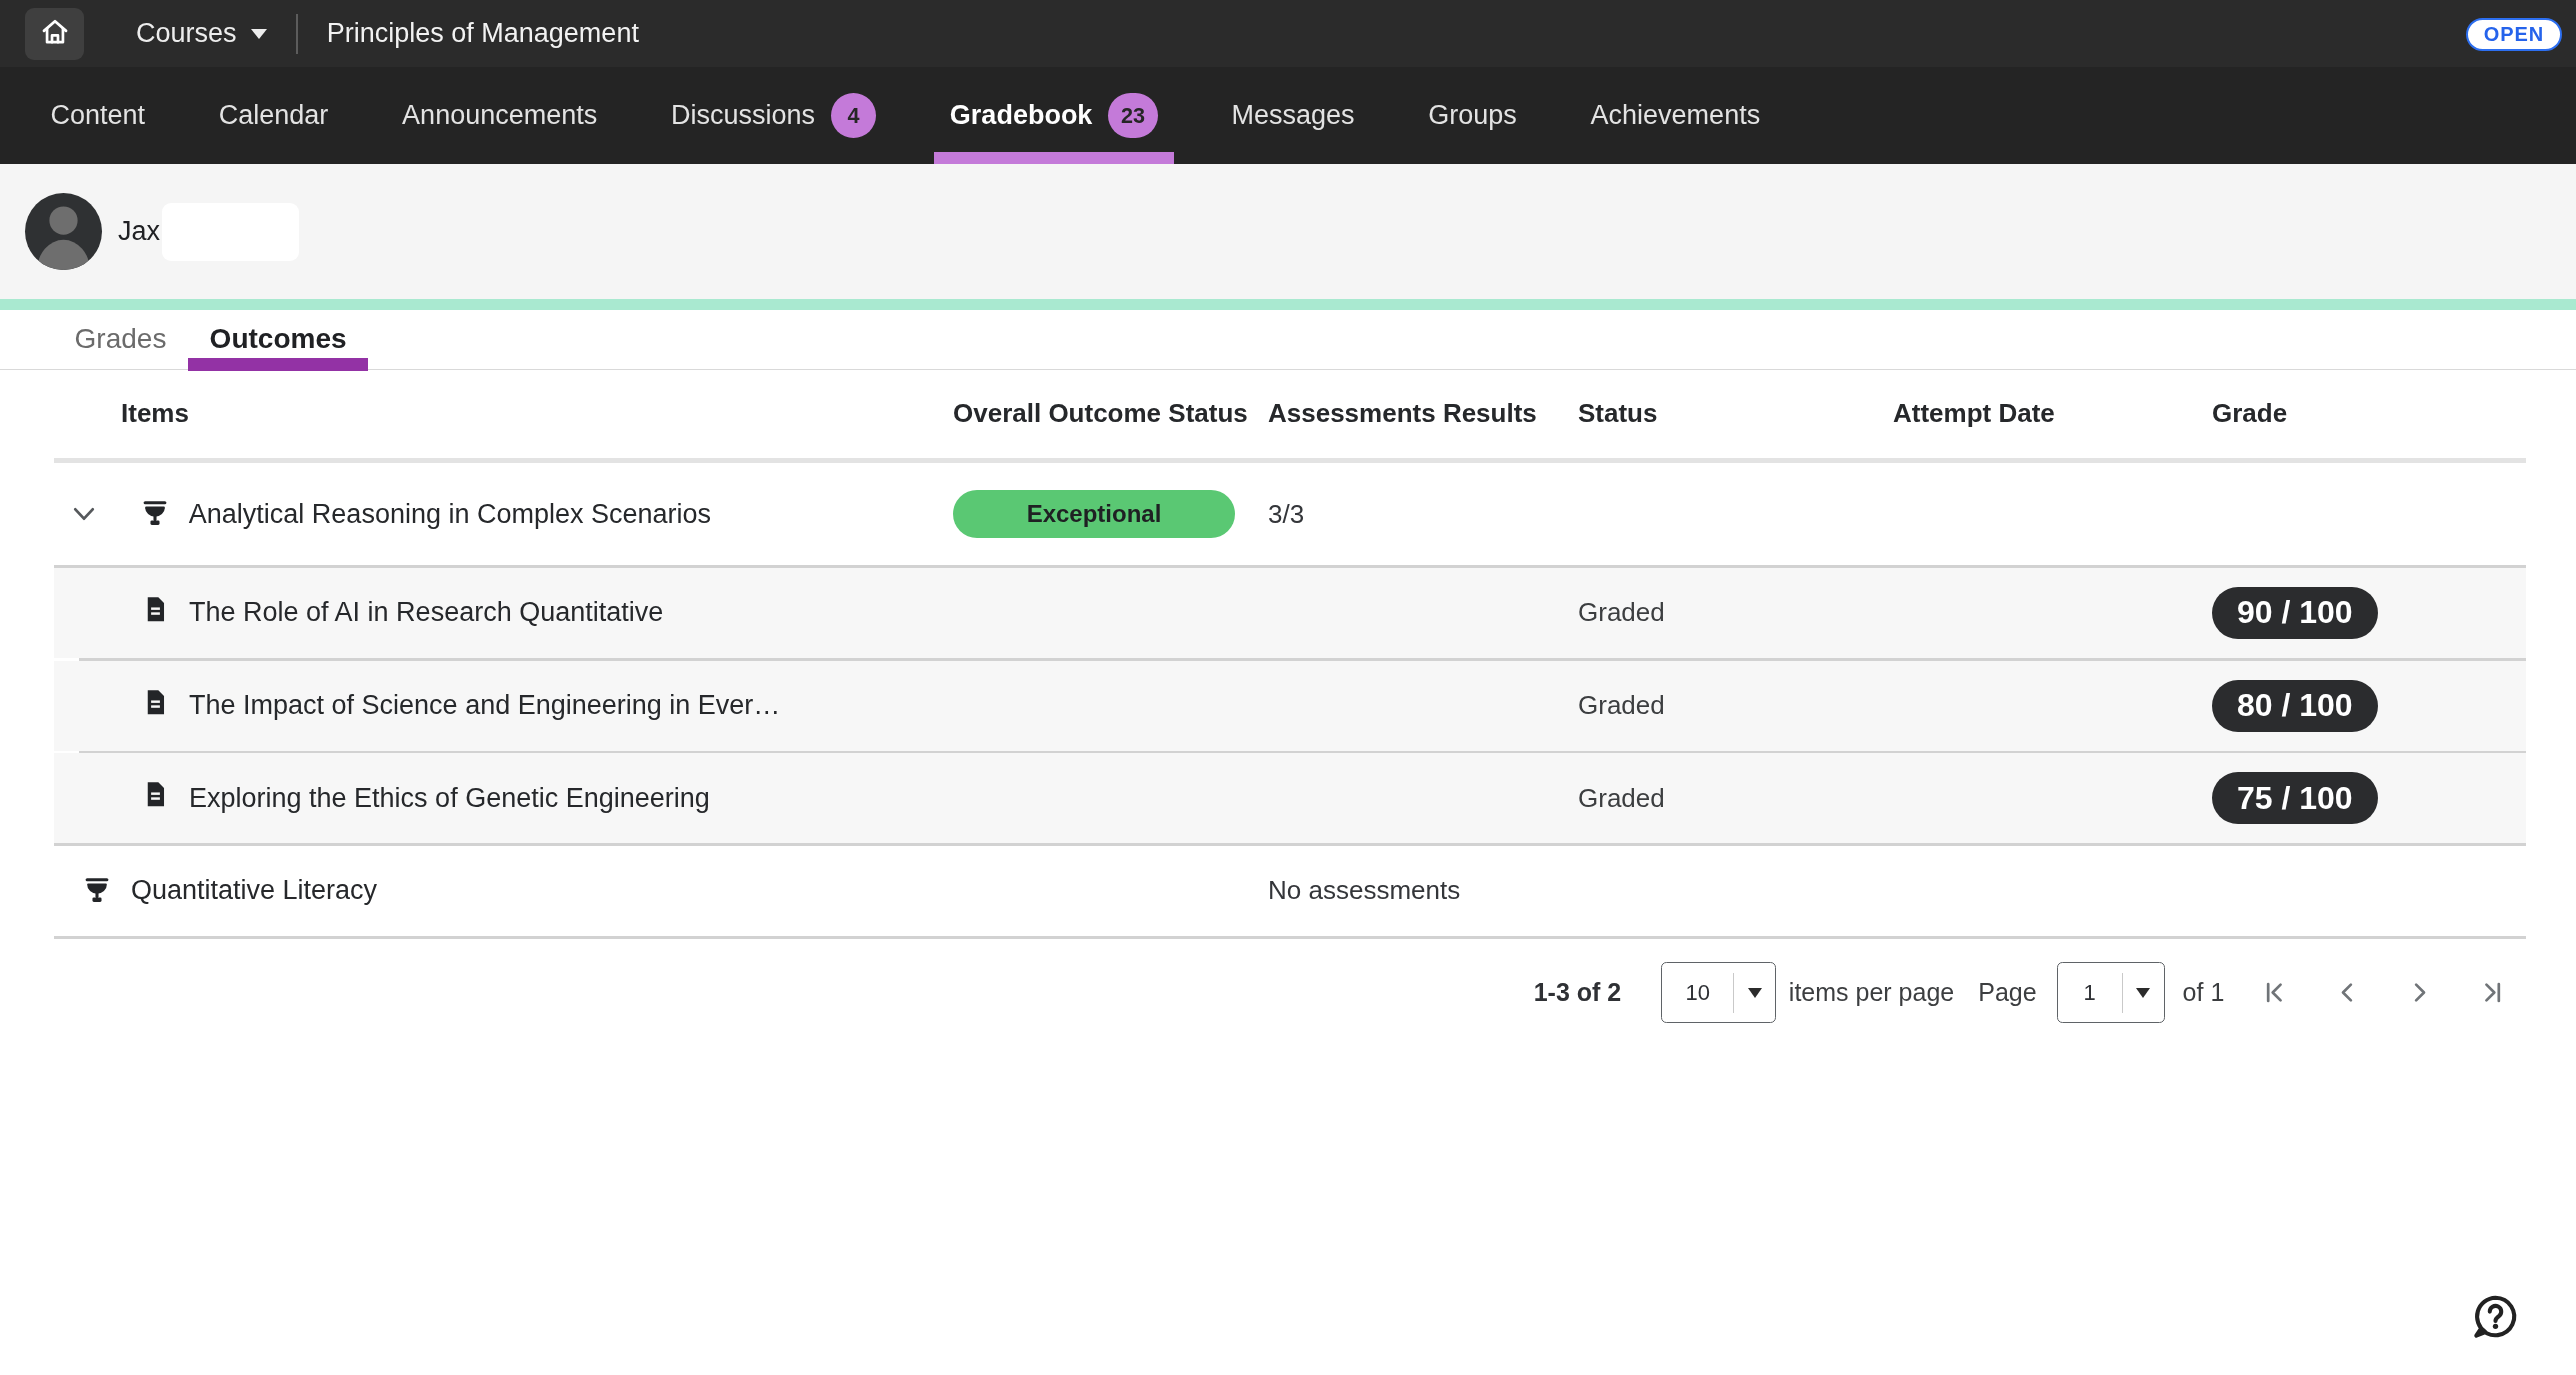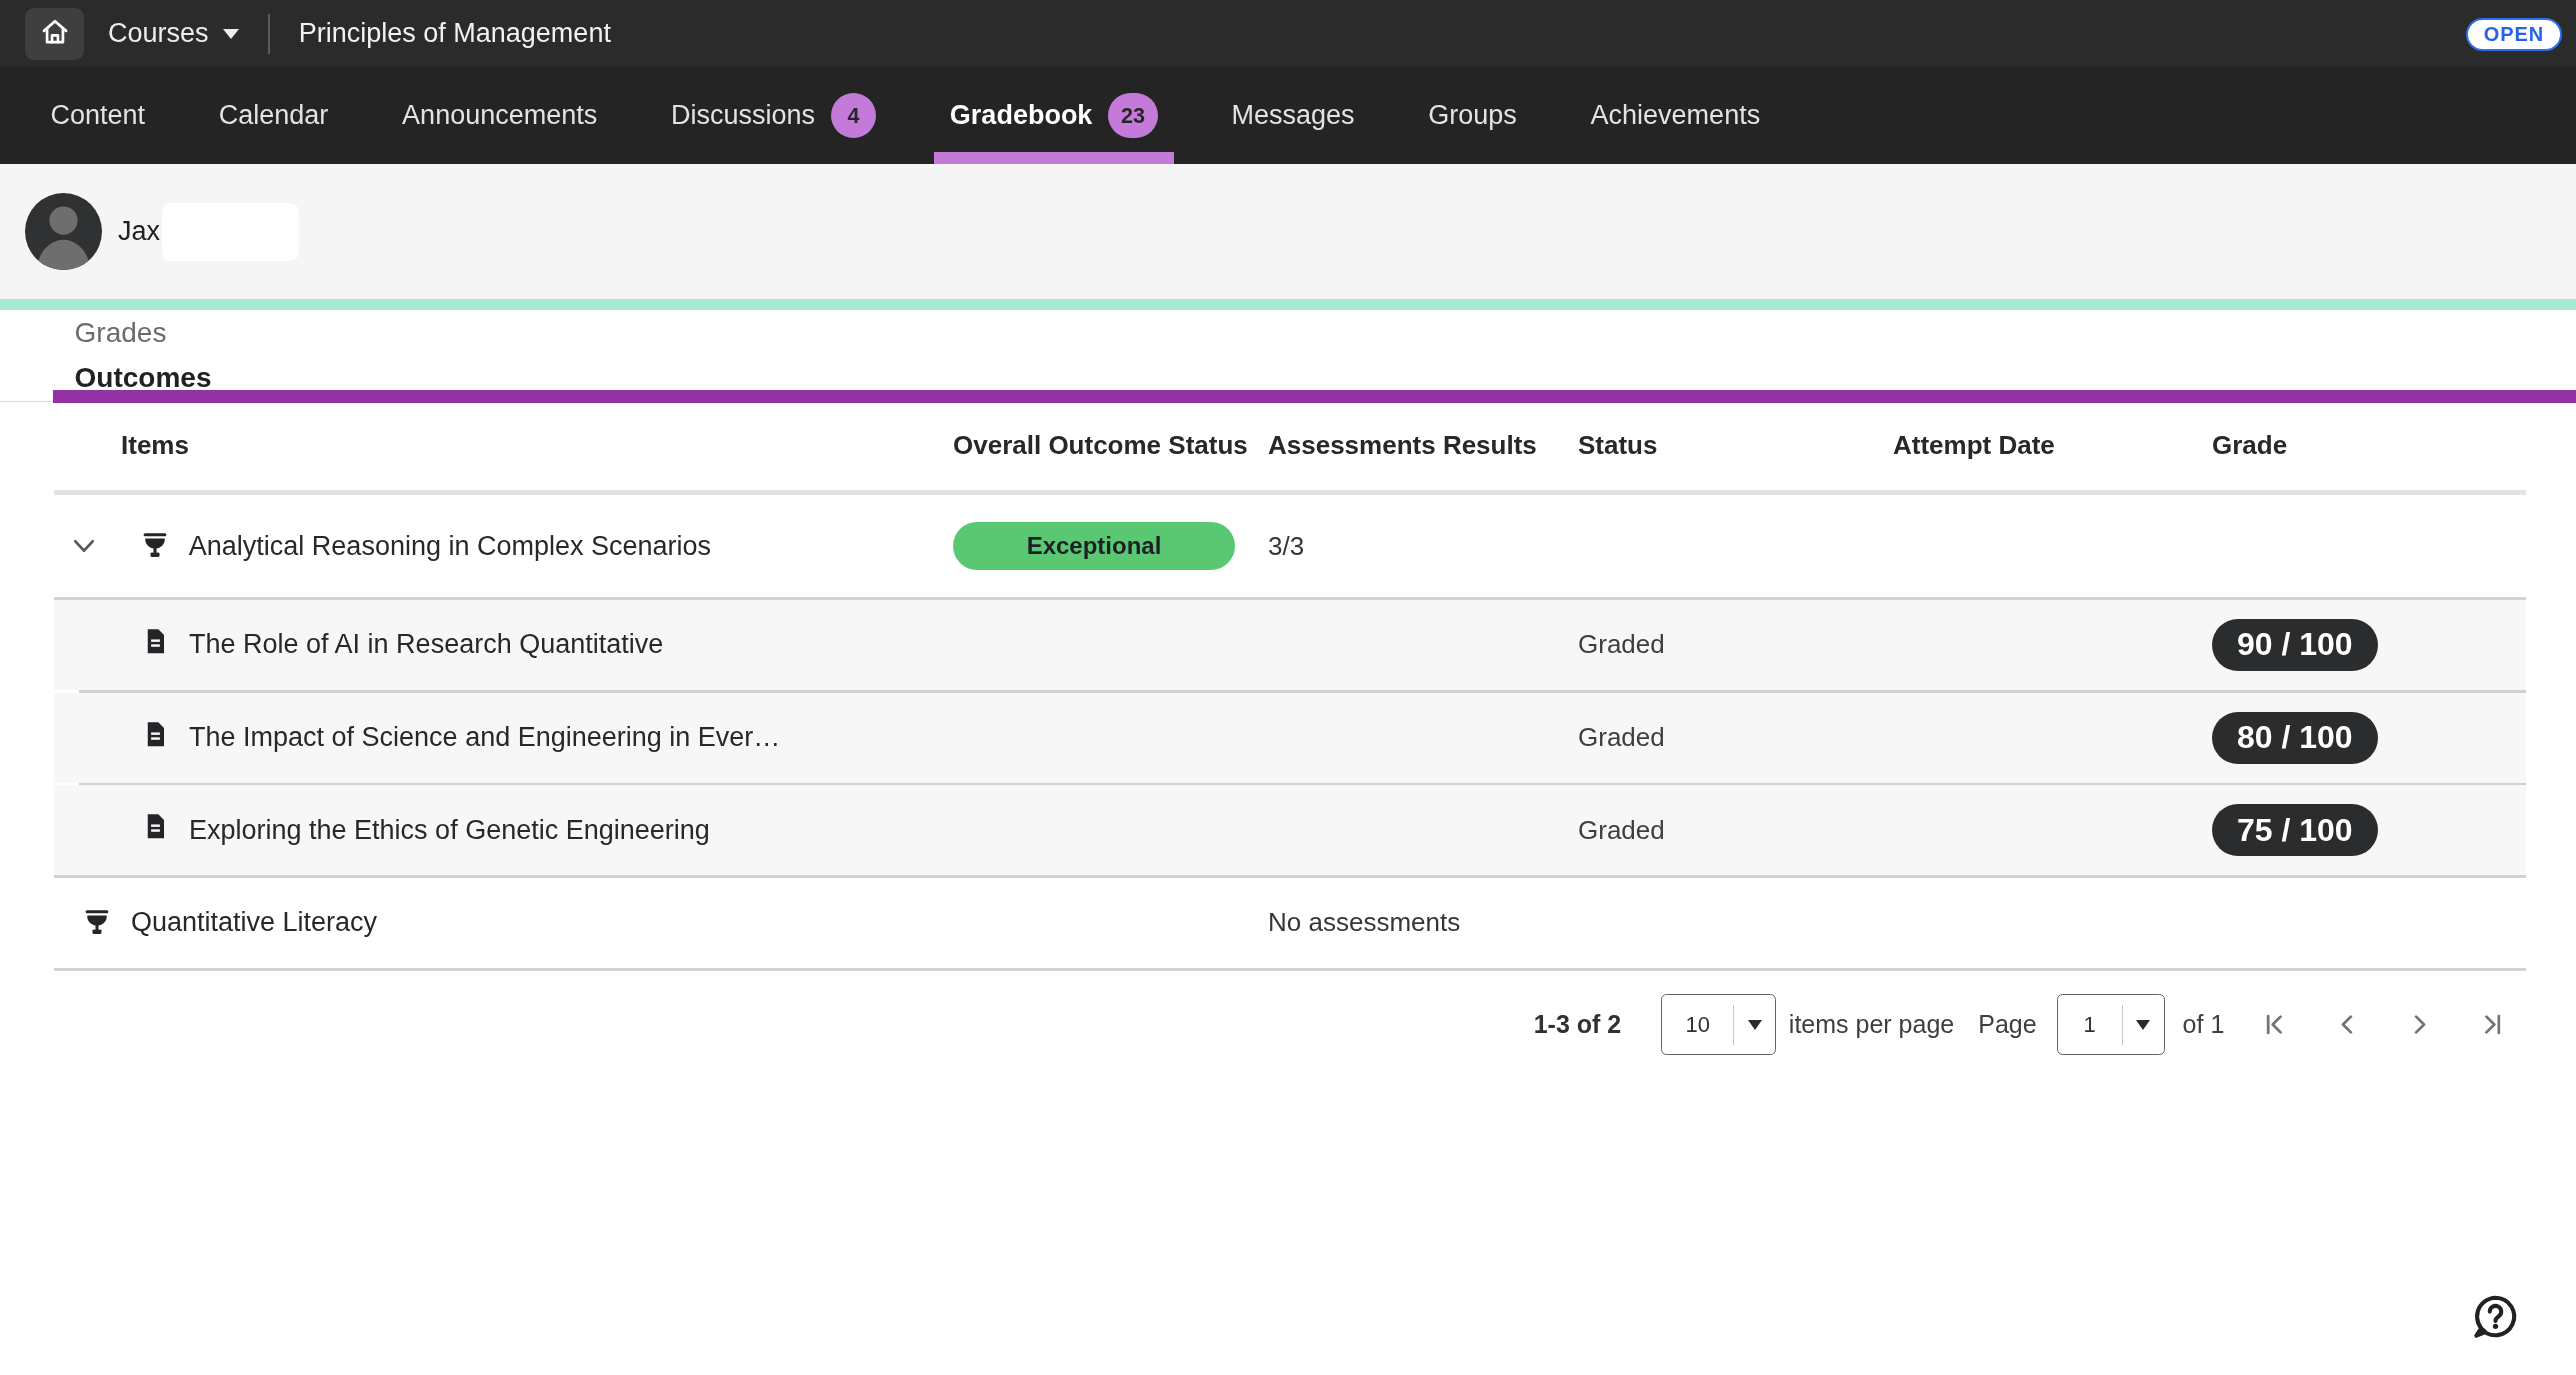--- a/index.html
+++ b/index.html
@@ -3,21 +3,21 @@
 <meta charset="utf-8">
 <style>
   * { margin:0; padding:0; box-sizing:border-box; }
   html,body { width:2576px; height:1375px; background:#fff; overflow:hidden;
     font-family:"Liberation Sans","DejaVu Sans",sans-serif; color:#26282b; }
 
   
   .topbar { height:67px; background:#2b2b2b; display:flex; align-items:center; position:relative; }
   .home-btn { width:59px; height:52px; margin-left:25px; background:#3f3f3f; border-radius:9px;
     display:flex; align-items:center; justify-content:center; cursor:pointer; }
-  .courses { display:flex; align-items:center; gap:14.4px; margin-left:24px; cursor:pointer; }
+  .courses { display:flex; align-items:center; gap:14.4px; margin-left:52px; cursor:pointer; }
   .courses-label { font-size:27px; color:#ededed; }
   .caret-down-white { width:0; height:0; border-left:8px solid transparent; border-right:8px solid transparent; border-top:10.8px solid #ededed; }
   .topbar-divider { width:1.8px; height:40px; background:#5c5c5c; margin:0 29px 0 29px; }
   .course-title { font-size:27px; color:#f2f2f2; }
   .open-badge { position:absolute; right:14px; top:18px; height:33px; padding:0 16px;
     background:#fff; border:2.7px solid #2d6ff0; border-radius:17px; display:flex; align-items:center;
     font-size:20px; font-weight:bold; color:#2563eb; letter-spacing:0.9px; }
 
   
   .navbar { height:97px; background:#242424; display:flex; align-items:center; padding-left:45px; gap:63px; }
@@ -31,21 +31,21 @@
 
   
   .profile { height:135px; background:#f5f5f5; display:flex; align-items:center; }
   .avatar { width:77px; height:77px; border-radius:50%; background:#2f3133; margin-left:25px;
     overflow:hidden; display:flex; align-items:flex-end; justify-content:center; }
   .profile-name { font-size:27px; color:#202124; margin-left:16px; }
   .redacted-box { width:137px; height:58px; background:#fff; border-radius:9px; margin-left:1.8px; }
   .teal-strip { height:10.8px; background:#a9e9d0; }
 
   
-  .tabs { height:92px; background:#fff; display:flex; padding-left:53px; border-bottom:1.8px solid #d9d9d9;flex-direction:column; }
+  .tabs { height:60px; background:#fff; display:flex; padding-left:53px; border-bottom:1.8px solid #d9d9d9; }
   .tab { height:100%; display:flex; align-items:center; padding:0 21.6px; font-size:28px; color:#6b6b6b;
     cursor:pointer; position:relative; }
   .tab.active { color:#202124; font-weight:bold; }
   .tab.active::after { content:""; position:absolute; left:0; right:0; bottom:-1.8px; height:12.6px; background:#9332a5; }
 
   
   .table { margin:0 50px 0 54px; }
   .trow { display:grid; grid-template-columns:899px 315px 310px 315px 319px 1fr; align-items:center; }
   .thead { height:88px; font-size:26px; font-weight:bold; color:#26282b; }
   .th-items { padding-left:67px; }

